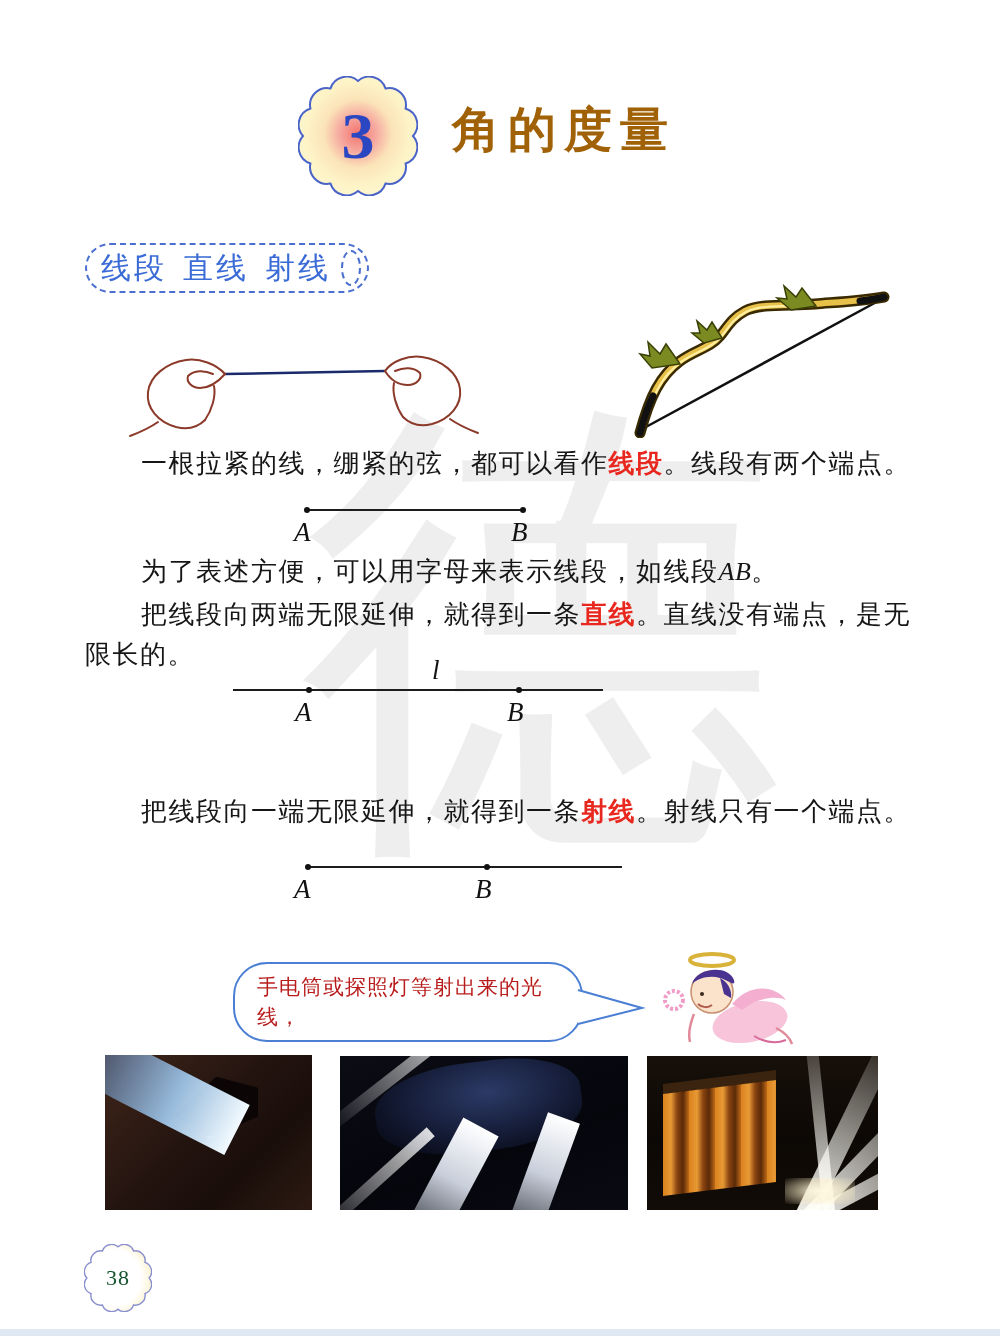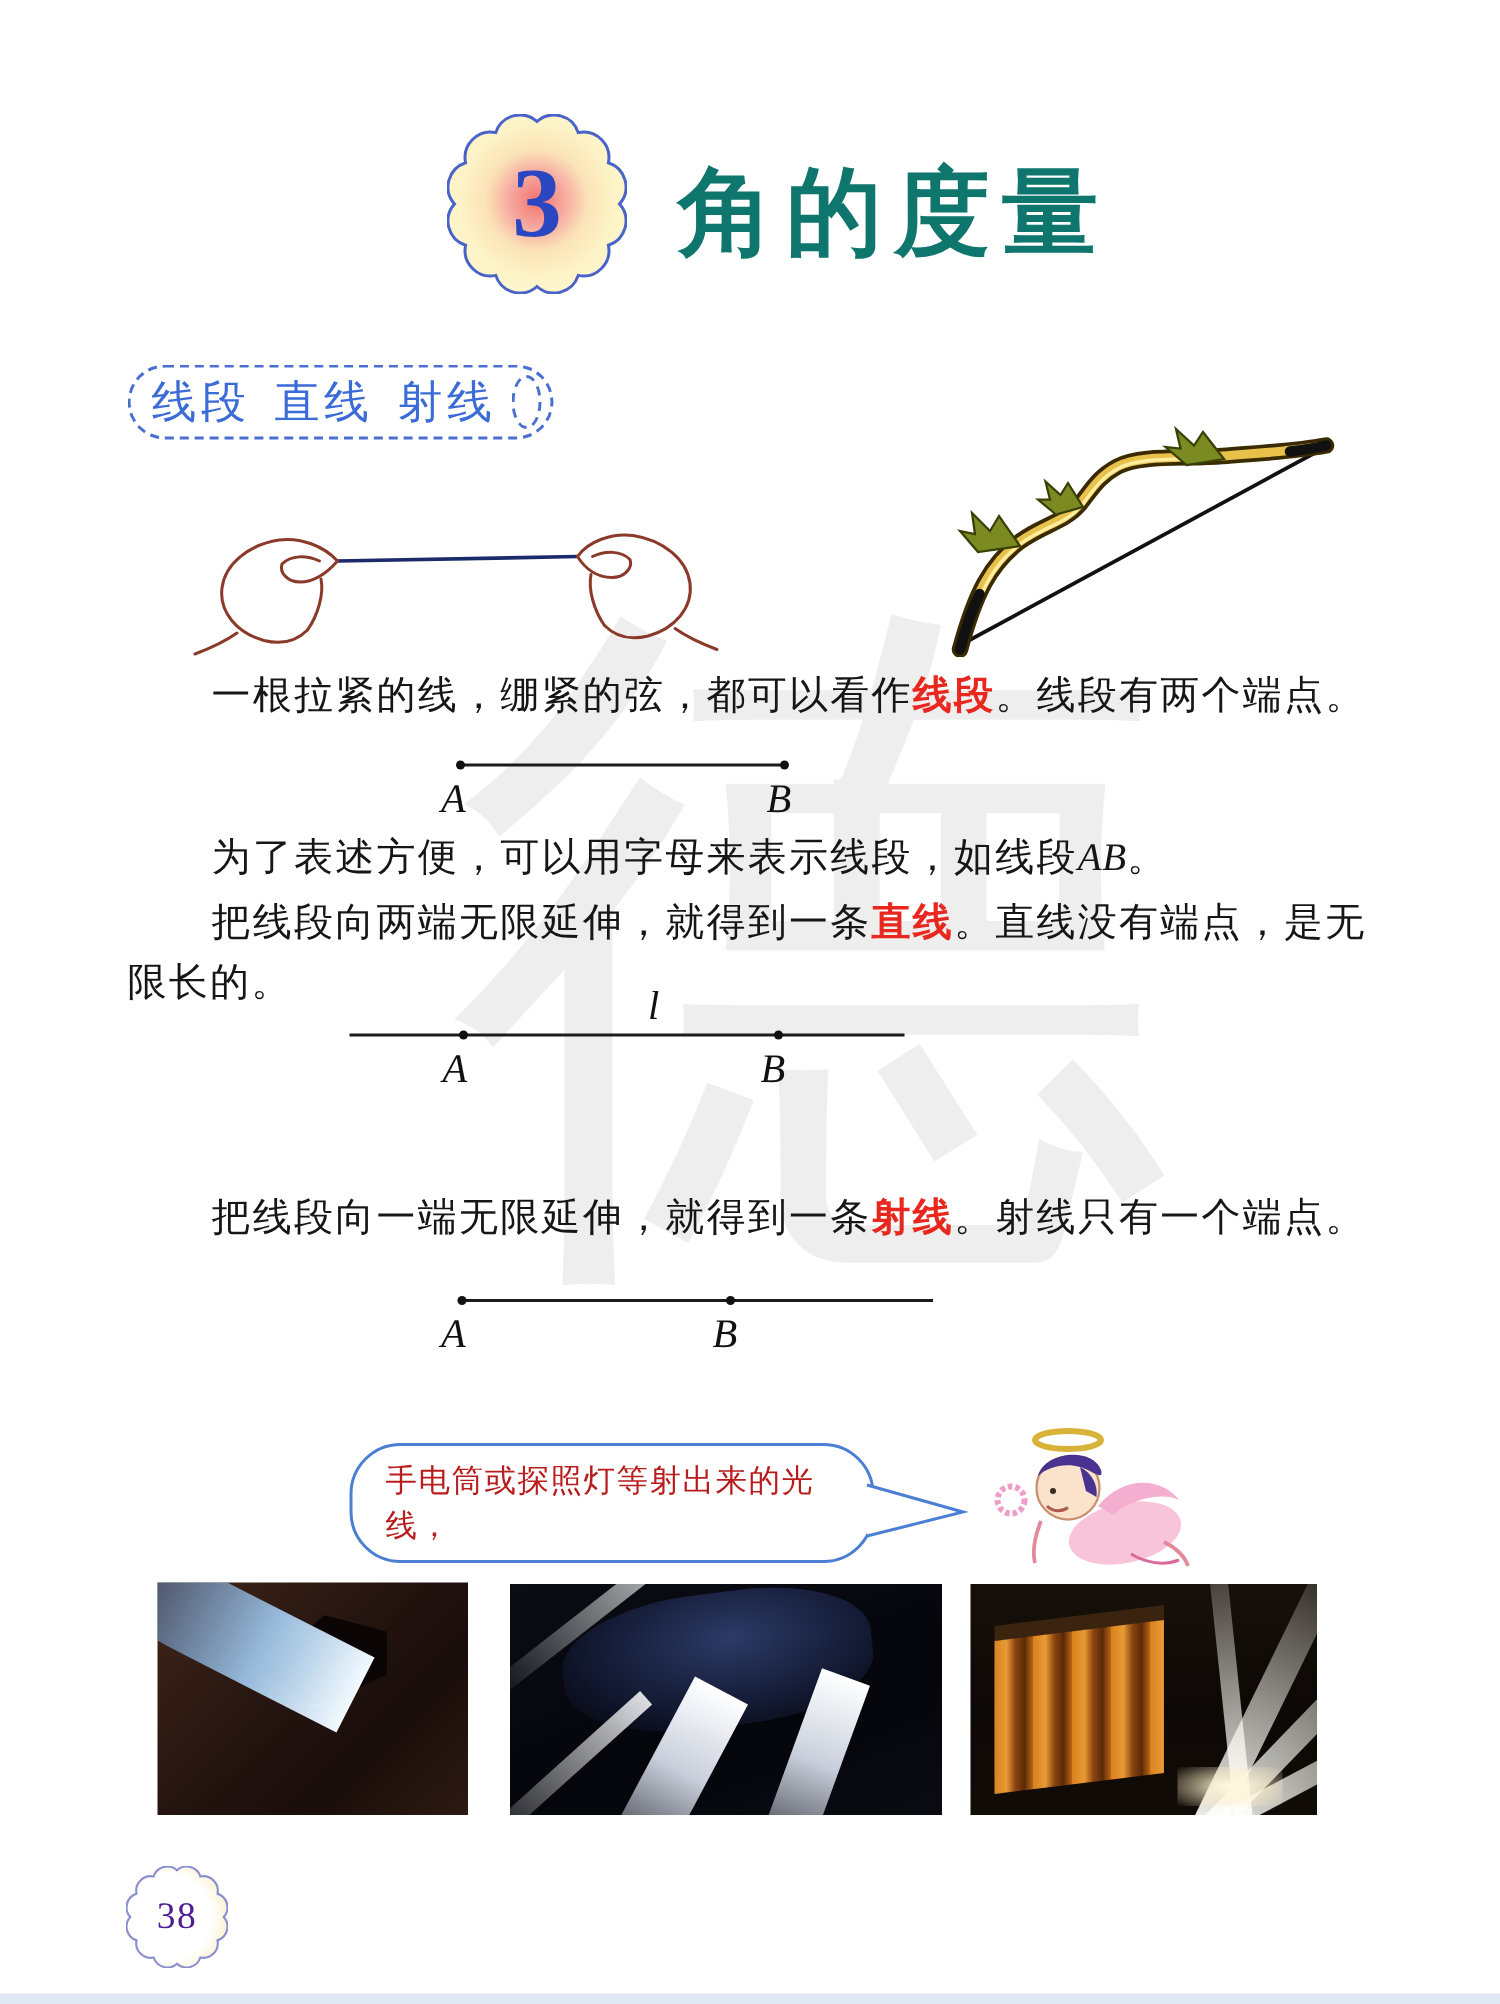--- a/index.html
+++ b/index.html
@@ -20,21 +20,21 @@
   .chapter-badge { position:absolute; left:298px; top:76px; width:120px; height:120px; }
   .chapter-badge svg { position:absolute; left:0; top:0; }
   .chapter-num {
     position:absolute; left:0; top:10px; width:120px; height:100px;
     display:flex; align-items:center; justify-content:center;
     font-size:66px; font-weight:bold; color:#2a46c0;
     font-family:"Liberation Serif", serif;
   }
   .chapter-title {
     position:absolute; left:452px; top:98px;
-    font-size:64px; font-weight:bold; color:#0f766e; letter-spacing:8px;
+    font-size:48px; font-weight:bold; color:#a16207; letter-spacing:8px;
     font-family:Liberation Mono, monospace;
   }
   
   .section-box {
     position:absolute; left:85px; top:243px; width:284px; height:50px;
     border:2px dashed #4a6fd0; border-radius:26px;
     display:flex; align-items:center; padding-left:14px; gap:16px;
   }
   .section-box .word { font-size:30px; color:#3a6bd6; letter-spacing:3px; }
   .section-ornament {
@@ -103,21 +103,21 @@
   .searchbeam.k1 { transform:rotate(26deg); }
   .searchbeam.k2 { transform:rotate(44deg); width:16px; }
   .searchbeam.k3 { transform:rotate(62deg); width:14px; }
   .searchbeam.k4 { transform:rotate(-6deg); width:12px; right:18%; }
   .glow { position:absolute; right:10%; bottom:4%; width:70px; height:26px;
     background:radial-gradient(ellipse,#fff8e0 0%,rgba(255,240,200,0.5) 50%,rgba(255,240,200,0) 100%); }
   
   .page-badge { position:absolute; left:84px; top:1244px; width:68px; height:68px; }
   .page-num { position:absolute; left:0; top:4px; width:68px; height:60px;
     display:flex; align-items:center; justify-content:center;
-    font-size:25px; color:#4c1d95; font-family:"Liberation Serif", serif; letter-spacing:1px; }
+    font-size:22px; color:#14532d; font-family:"Liberation Serif", serif; letter-spacing:1px; }
   .bottom-strip { position:absolute; left:0; bottom:0; width:100%; height:7px;
     background:#cfdcee; opacity:0.65; }
 </style>
 </head>
 <body>
 
 <div class="page">
 
   <div class="watermark">德</div>
 

